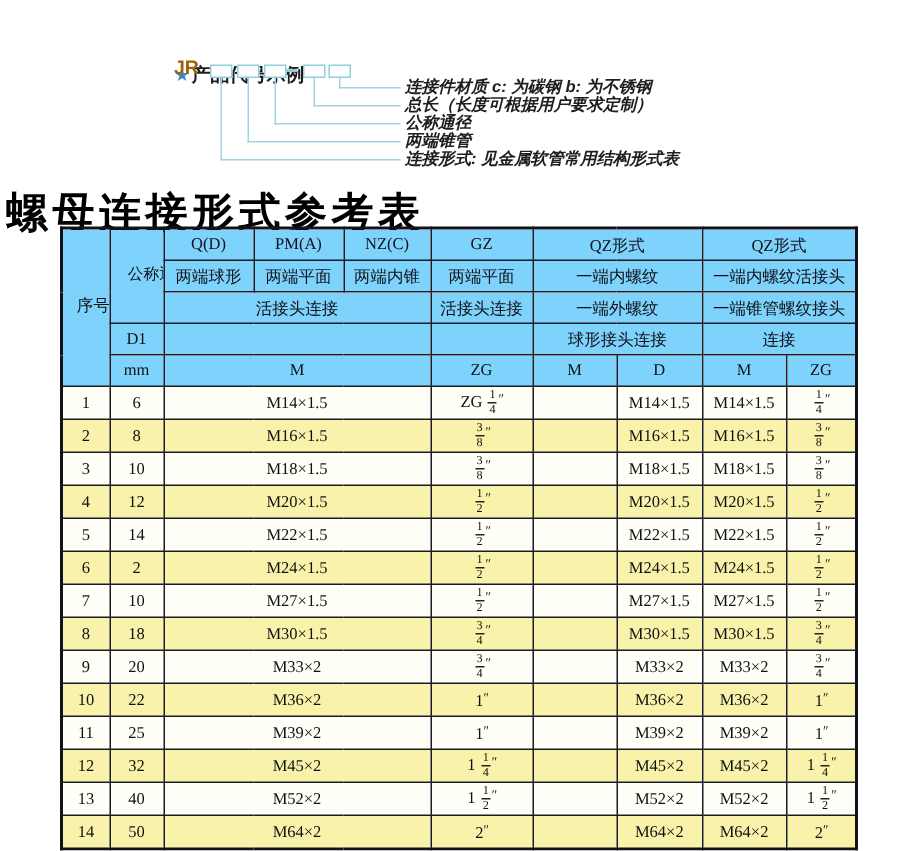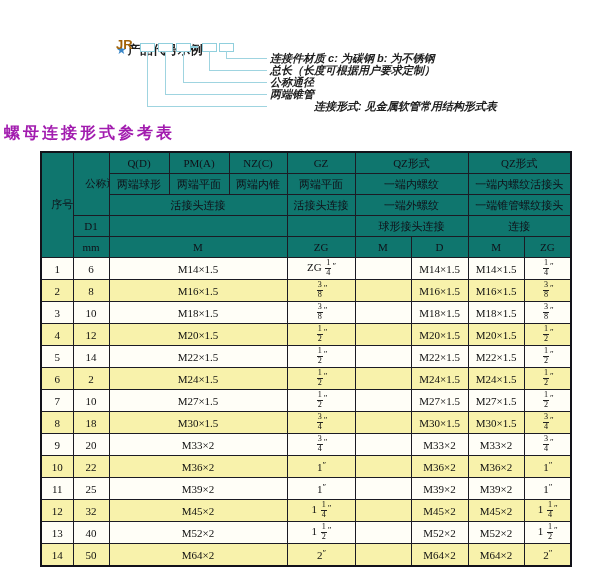--- a/index.html
+++ b/index.html
@@ -13,28 +13,28 @@
     font-size:12.5px;font-weight:bold;color:#1c1c1c;white-space:nowrap;margin-top:24px;}
   .diag-title .star{color:#3a87c8;margin-right:1px;font-size:12px;}
   .jr{position:absolute;left:116px;top:37px;font-family:"Liberation Sans","DejaVu Sans",sans-serif;
     font-size:13px;font-weight:bold;color:#a16207;}
   .cbox{position:absolute;width:13px;height:7px;border:1.5px solid #90cfdd;background:#ffffff;top:43px;}
   .cdash{position:absolute;width:8px;height:2px;background:#90cfdd;top:46px;}
   .conn{position:absolute;border-left:1.5px solid #9fd4e0;border-bottom:1.5px solid #9fd4e0;}
   .dlabel{position:absolute;left:270px;height:12px;line-height:12px;white-space:nowrap;
     font-family:"Liberation Sans","DejaVu Sans",sans-serif;font-size:11px;font-weight:bold;color:#1e1e1e;font-style:italic;}
   
-  .tbl-title{position:absolute;left:4px;top:123px;margin:0;font-size:16px;font-weight:bold;
-    letter-spacing:3px;color:#a21caf;font-family:"DejaVu Serif","Liberation Serif",serif;}
+  .tbl-title{position:absolute;left:4px;top:123px;margin:0;font-size:28px;font-weight:bold;
+    letter-spacing:3px;color:#000000;font-family:"DejaVu Serif","Liberation Serif",serif;}
   
   table.ref{position:absolute;left:40px;top:151px;width:530px;border-collapse:collapse;
     table-layout:fixed;border:2px solid #12121a;}
   table.ref th,table.ref td{border:1px solid #1b1b24;padding:0 1px;text-align:center;
     font-size:11px;font-weight:normal;overflow:hidden;white-space:nowrap;}
-  table.ref thead th{background:#0f766e;height:20px;color:#101018;}
+  table.ref thead th{background:#7dd3fc;height:20px;color:#101018;}
   table.ref tbody td{height:21px;color:#101010;}
   tr.row-w td{background:#fffef7;}
   tr.row-y td{background:#f8f2ab;}
   .stack{width:1.1em;margin:0 auto;word-break:break-all;text-align:center;}
   .stack-2{line-height:3.8;font-size:11px;}
   .stack-4{line-height:1.55;font-size:10.5px;}
   .frac{display:inline-block;vertical-align:-0.38em;text-align:center;font-size:0.74em;
     line-height:1.05;margin:0 1px;}
   .frac .fn{display:block;border-bottom:1px solid #222;padding:0 1px;}
   .frac .fd{display:block;}
@@ -61,21 +61,21 @@
         <div class="conn" style="left: 209px; top: 51px; width: 57px; height: 19px;"></div>
         <div class="conn" style="left: 183px; top: 51px; width: 83px; height: 31px;"></div>
         <div class="conn" style="left: 165px; top: 51px; width: 101px; height: 43px;"></div>
         <div class="conn" style="left: 147px; top: 51px; width: 119px; height: 55px;"></div>
       </div>
     <div id="diag-labels">
         <div class="dlabel" style="top: 52px;">连接件材质  c: 为碳钢  b: 为不锈钢</div>
         <div class="dlabel" style="top: 64px;">总长（长度可根据用户要求定制）</div>
         <div class="dlabel" style="top: 76px;">公称通径</div>
         <div class="dlabel" style="top: 88px;">两端锥管</div>
-        <div class="dlabel" style="top: 100px; margin-left: 44px;">连接形式: 见金属软管常用结构形式表</div>
+        <div class="dlabel" style="top: 100px;">连接形式: 见金属软管常用结构形式表</div>
       </div>
   </div>
 
   <h1 class="tbl-title">螺母连接形式参考表</h1>
 
   <table class="ref">
     <colgroup>
       <col style="width:32px">
         <col style="width:36px">
         <col style="width:60px">

